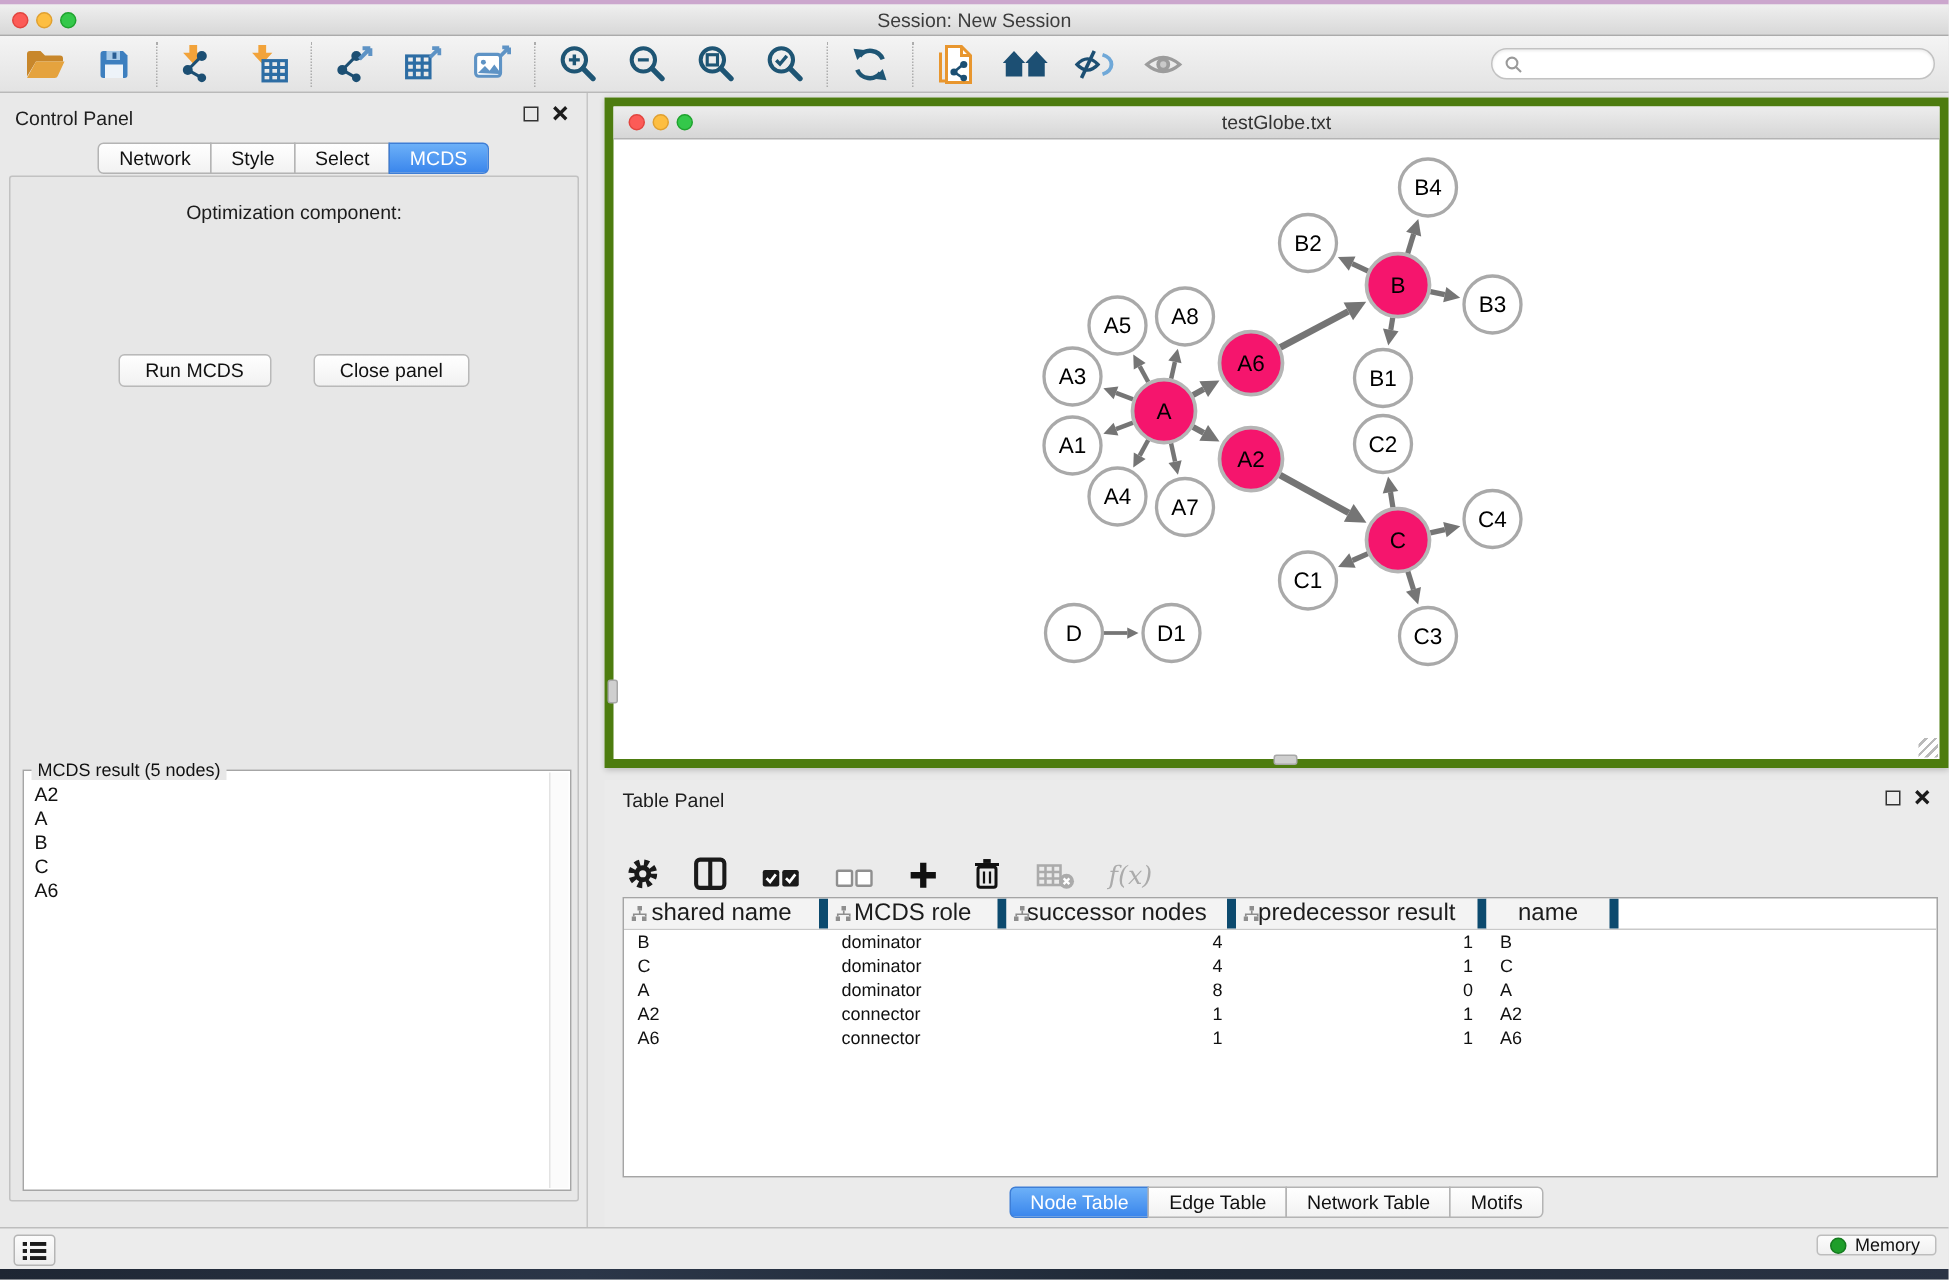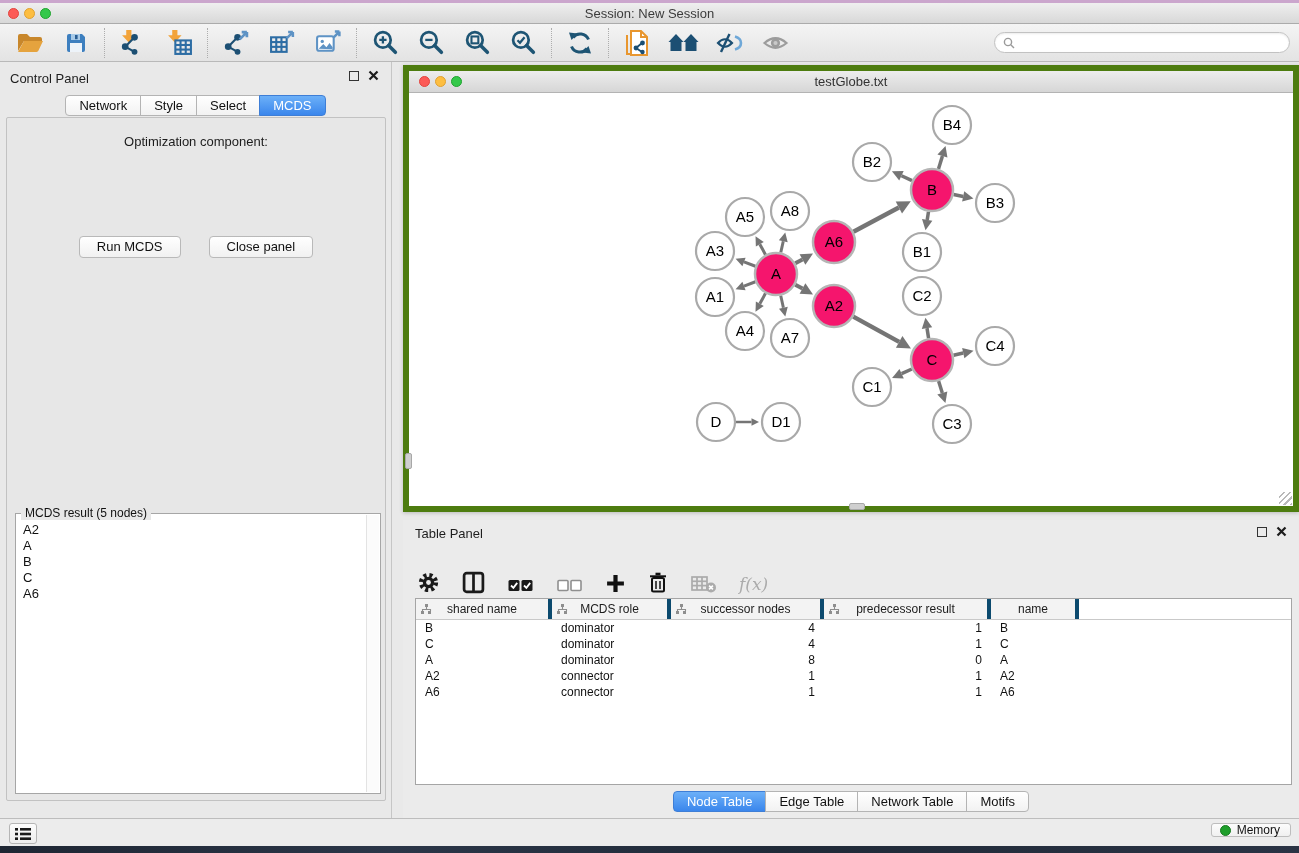--- a/index.html
+++ b/index.html
@@ -93,22 +93,22 @@
   #table-panel { left:403px; top:520px; width:896px; height:298px; background:#EBEBEB; }
   #tp-header { left:12px; top:6px; }
   #tp-icons { right:12px; top:6px; }
   #tp-toolbar { left:14px; top:36px; height:38px; display:flex; align-items:flex-end; gap:22px; }
   .tp-btn { display:flex; align-items:center; justify-content:center; }
   .fx-label { font-family:"DejaVu Serif", serif; font-style:italic; font-size:17px; color:#ABABAB; }
 
   #node-table { left:12px; top:78px; width:877px; height:187px; background:#fff;
     border:1px solid #A5A5A5; overflow:hidden; }
   #nt-header { display:flex; height:21px; border-bottom:1px solid #C9C9C9; }
-  .nt-th { background:#F3F3F3; border-right:4px solid #0c4a6e; display:flex;
-    align-items:center; justify-content:center; gap:5px; font-size:12px; color:#1c1c1c;
+  .nt-th { background:#F3F3F3; border-right:6px solid #0c4a6e; display:flex;
+    align-items:center; justify-content:center; gap:5px; font-size:16px; color:#1c1c1c;
     position:relative; }
   .nt-th .col-ic { position:absolute; left:5px; top:5px; }
   .nt-row { display:flex; height:16px; }
   .nt-td { font-size:12px; color:#111; line-height:16px; white-space:nowrap; }
   .nt-td.left { padding-left:9px; text-align:left; }
   .nt-td.right { padding-right:9px; text-align:right; }
 
   #tp-tabs { left:0; bottom:6px; width:100%; display:flex; justify-content:center; }
 
   

